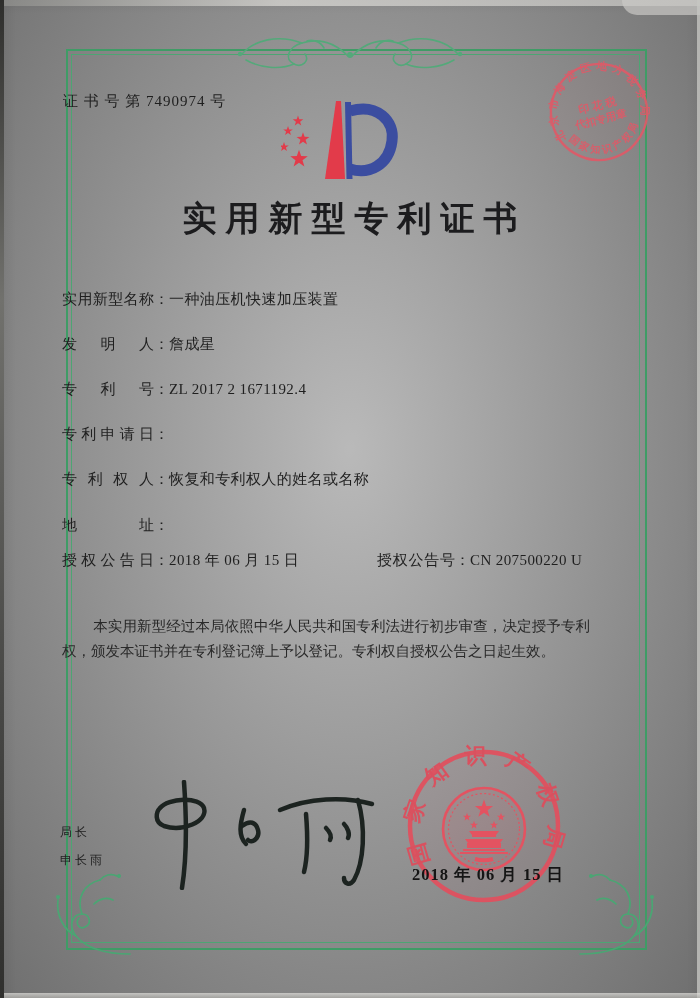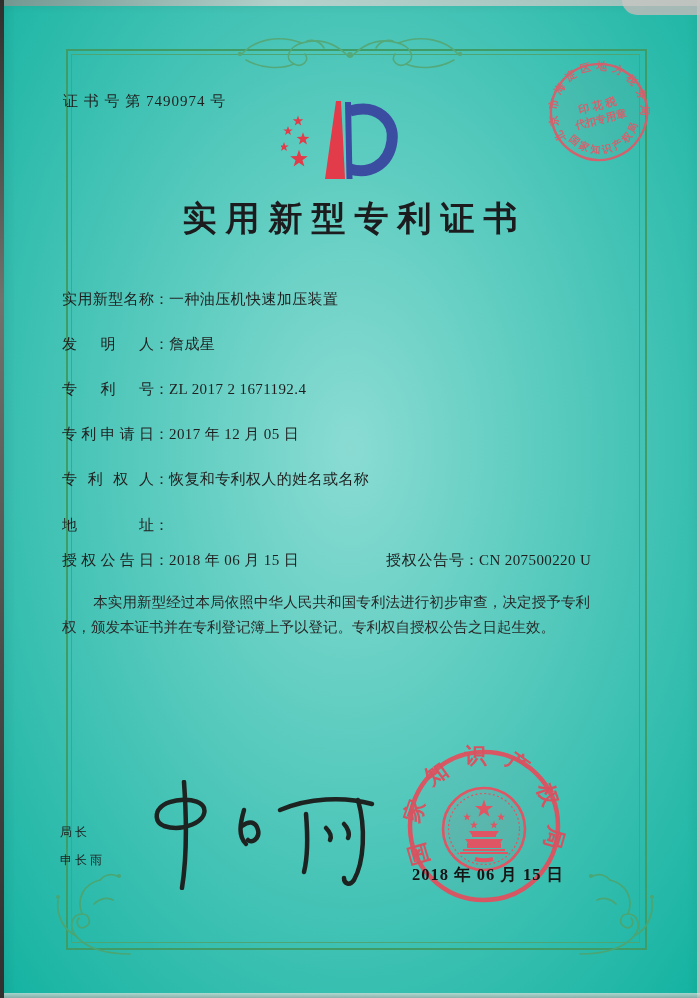--- a/index.html
+++ b/index.html
@@ -1,16 +1,16 @@
 <!DOCTYPE html>
 <html><head>
 <meta charset="utf-8">
 <style>
   html,body{margin:0;padding:0;background:#9a9a97;}
-  .stage{position:relative;width:700px;height:998px;overflow:hidden;background:#14b8a6;
+  .stage{position:relative;width:700px;height:998px;overflow:hidden;background:#737373;
          font-family:"Liberation Serif","DejaVu Serif",serif;color:#1e1e1e;}
   
   .edge-left{position:absolute;left:0;top:0;width:4px;height:998px;
     background:linear-gradient(180deg,#2e2e2c,#71716d 30%,#474745 70%,#30302e);z-index:40;}
   .edge-top{position:absolute;left:0;top:0;width:700px;height:6px;
     background:linear-gradient(90deg,#8f8f8c,#d9d8d4 40%,#c7c6c3);opacity:.75;z-index:39;}
   .edge-right{position:absolute;right:0;top:0;width:3px;height:998px;background:#c6c5c2;opacity:.8;z-index:39;}
   .edge-bottom{position:absolute;left:0;bottom:0;width:700px;height:5px;
     background:linear-gradient(0deg,#b0afab,#e4e3df);opacity:.7;z-index:39;}
   .corner-tr{position:absolute;right:0;top:0;width:78px;height:15px;background:#bcbbb8;
@@ -34,23 +34,23 @@
   .logo{position:absolute;left:281px;top:99px;width:120px;height:88px;z-index:5;}
   .title{position:absolute;left:0;top:196px;width:700px;text-align:center;font-size:34px;
     font-weight:bold;letter-spacing:9px;text-indent:9px;color:#1c1c1e;z-index:5;}
   .fields{position:absolute;left:62px;top:288px;width:540px;font-size:15px;color:#1f1f1f;z-index:5;}
   .frow{display:flex;align-items:flex-start;line-height:23px;margin-bottom:22px;}
   .flabel{flex:0 0 92px;text-align:justify;text-align-last:justify;}
   .fcolon{flex:0 0 15px;}
   .fvalue{flex:1;letter-spacing:.4px;}
   .frow.address{margin-bottom:12px;line-height:24px;}
   .frow.grant{position:relative;}
-  .grant2{position:absolute;left:324px;top:0;display:flex;width:212px;}
+  .grant2{position:absolute;left:315px;top:0;display:flex;width:212px;}
   .grant2 .flabel{flex:0 0 78px;}
-  .paras{position:absolute;left:62px;top:590px;width:528px;font-size:14.5px;line-height:24.5px;
+  .paras{position:absolute;left:62px;top:614px;width:528px;font-size:14.5px;line-height:24.5px;
     color:#292929;text-align:justify;z-index:5;}
   .paras p{margin:0;text-indent:2.15em;}
   .signer{position:absolute;left:60px;top:824px;font-size:12px;letter-spacing:3px;z-index:5;}
   .signer div{margin-bottom:11px;}
   .signature{position:absolute;left:148px;top:780px;width:230px;height:110px;z-index:6;}
   .seal{position:absolute;z-index:7;}
   .seal-tax{left:543px;top:56px;width:112px;height:112px;opacity:.92;}
   .seal-office{left:399px;top:741px;width:170px;height:170px;opacity:.95;}
   .office-date{position:absolute;left:404px;top:864px;width:168px;text-align:center;font-size:16.5px;
     font-weight:600;letter-spacing:1px;color:#151515;z-index:8;}
@@ -132,21 +132,20 @@
         <span class="fvalue">詹成星</span>
     </div>
     <div class="frow">
       <span class="flabel">专利号</span>
         <span class="fcolon">：</span>
         <span class="fvalue">ZL 2017 2 1671192.4</span>
     </div>
     <div class="frow">
       <span class="flabel">专利申请日</span>
         <span class="fcolon">：</span>
-        <span class="fvalue">2017 年 12 月 05 日</span>
     </div>
     <div class="frow">
       <span class="flabel">专利权人</span>
         <span class="fcolon">：</span>
         <span class="fvalue">恢复和专利权人的姓名或名称</span>
     </div>
     <div class="frow address">
       <span class="flabel">地址</span>
         <span class="fcolon">：</span>
     </div>

